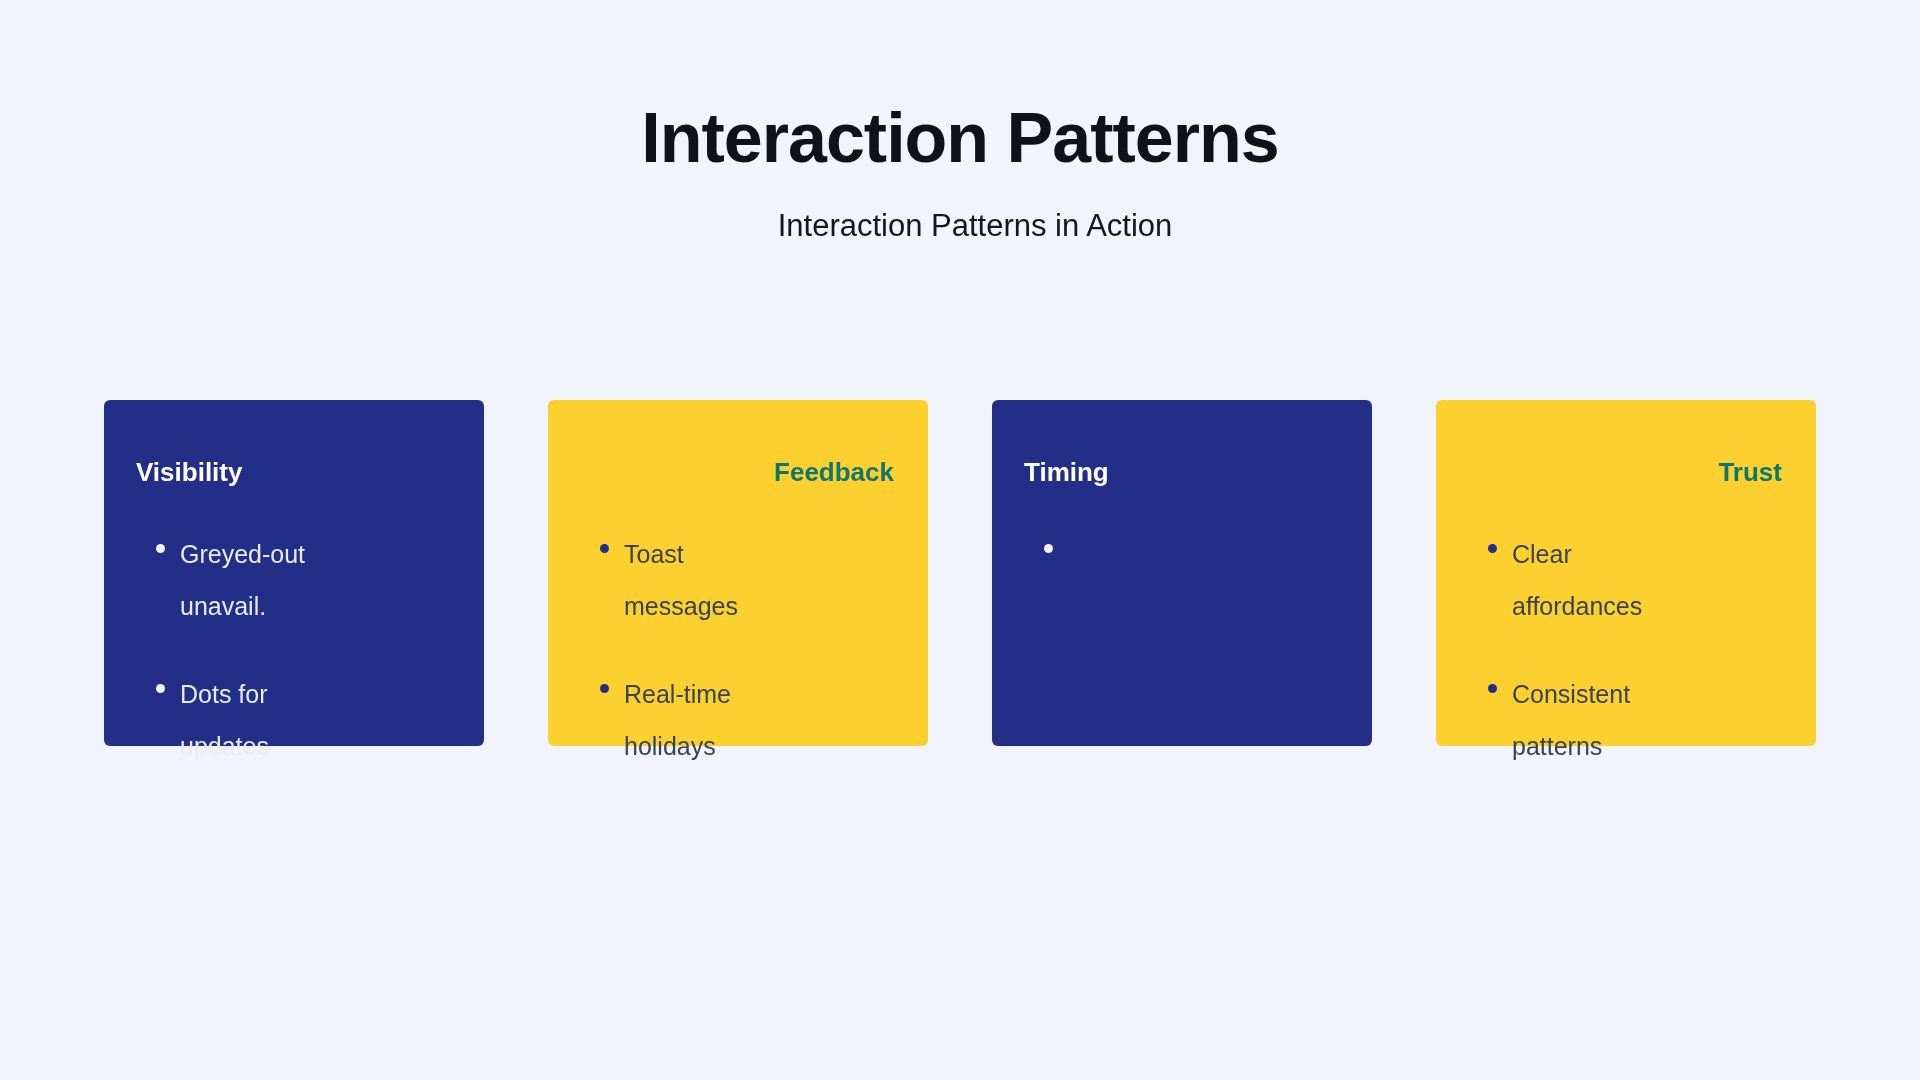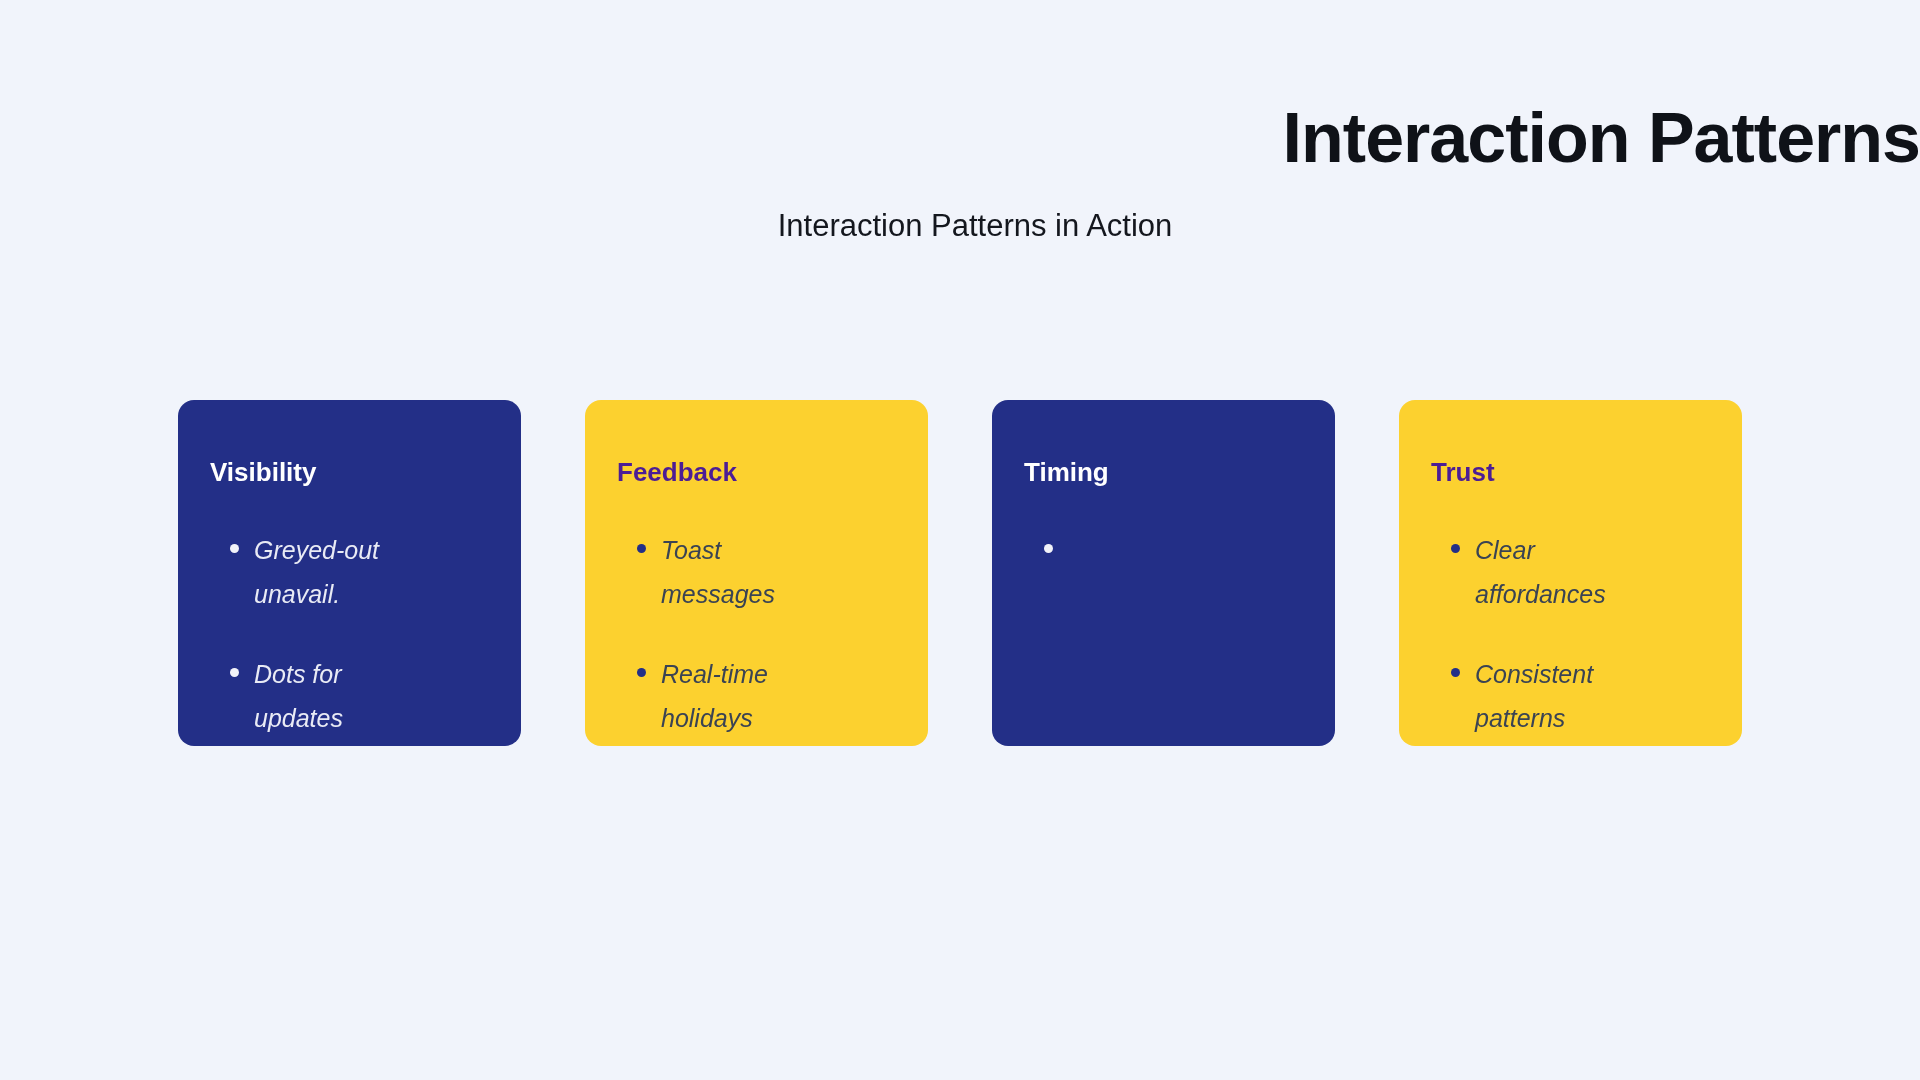--- a/index.html
+++ b/index.html
@@ -13,21 +13,21 @@
   .slide {
     width: 1920px;
     height: 1080px;
     position: relative;
   }
   .page-title {
     position: absolute;
     top: 98px;
     left: 0;
     width: 100%;
-    text-align: right;
+    text-align: center;
     font-size: 70px;
     font-weight: 800;
     letter-spacing: -1px;
     color: #0F1218;
   }
   .page-subtitle {
     position: absolute;
     top: 208px;
     left: 0;
     width: 100%;
@@ -40,47 +40,46 @@
   .cards-row {
     position: absolute;
     top: 400px;
     left: 0;
     width: 100%;
     display: flex;
     justify-content: center;
     gap: 64px;
   }
   .card {
-    width: 343px;
+    width: 380px;
     height: 346px;
-    border-radius: 16px;
+    border-radius: 6px;
     padding: 56px 34px 0 32px;
   }
   .card.navy { background: #232F87; }
   .card.yellow { background: #FCD12F; }
   .card-title {
     font-size: 26px;
     font-weight: 700;
     line-height: 33px;
   }
   .card.navy .card-title { color: #FFFFFF; }
-  .card.yellow .card-title { color: #4c1d95; }
+  .card.yellow .card-title { color: #0f766e; text-align: right; }
   .card-list {
     list-style: none;
     margin-top: 39px;
     padding-left: 20px;
   }
   .card-list li {
     position: relative;
     padding-left: 24px;
     max-width: 200px;
     font-size: 25px;
-    line-height: 44px;
+    line-height: 52px;
     margin-bottom: 36px;
-    font-style: italic;
   }
   .card.navy .card-list li { color: #E9EBF5; }
   .card.yellow .card-list li { color: #3A4353; margin-top: 23px; }
   .card-list li .bullet-dot {
     position: absolute;
     left: 0;
     top: 16px;
     width: 9px;
     height: 9px;
     border-radius: 50%;

